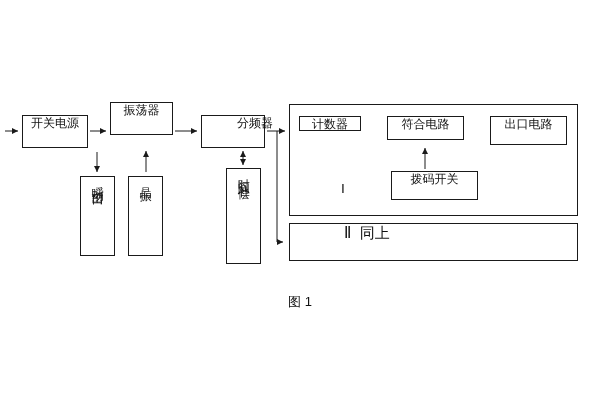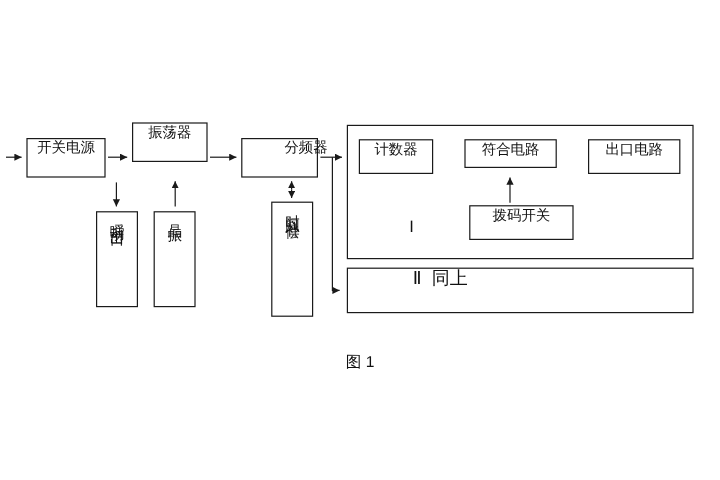--- a/index.html
+++ b/index.html
@@ -72,21 +72,21 @@
   <div class="box" style="left:22px; top:115px; width:66px; height:33px;">
     <span>开关电源</span>
   </div>
   <div class="box" style="left:110px; top:102px; width:63px; height:33px;">
     <span>振荡器</span>
   </div>
   <div class="box" style="left:201px; top:115px; width:64px; height:33px;padding-left:44px;">
     <span>分频器</span>
   </div>
 
-  <div class="box" style="left:299px; top:116px; width:62px; height:29px;font-family:Liberation Serif, serif;">
+  <div class="box" style="left:299px; top:116px; width:62px; height:15px;font-family:Liberation Serif, serif;">
     <span>计数器</span>
   </div>
   <div class="box" style="left:387px; top:116px; width:77px; height:24px;">
     <span>符合电路</span>
   </div>
   <div class="box" style="left:490px; top:116px; width:77px; height:29px;">
     <span>出口电路</span>
   </div>
   <div class="box" style="left:391px; top:171px; width:87px; height:29px;">
     <span>拨码开关</span>

